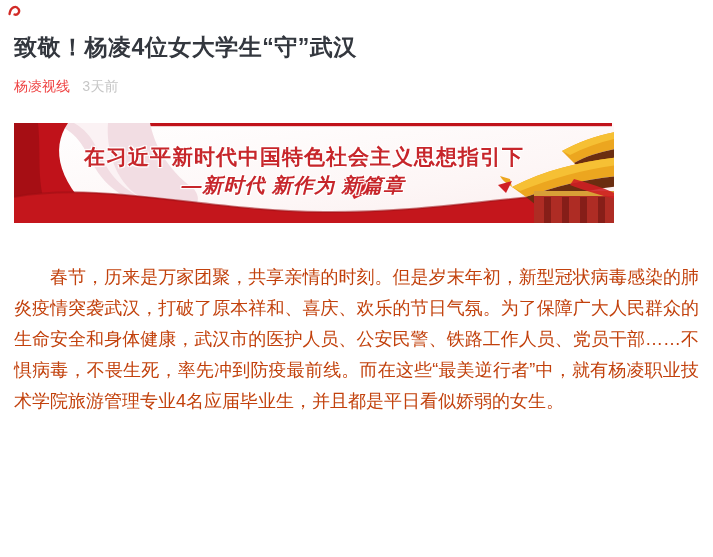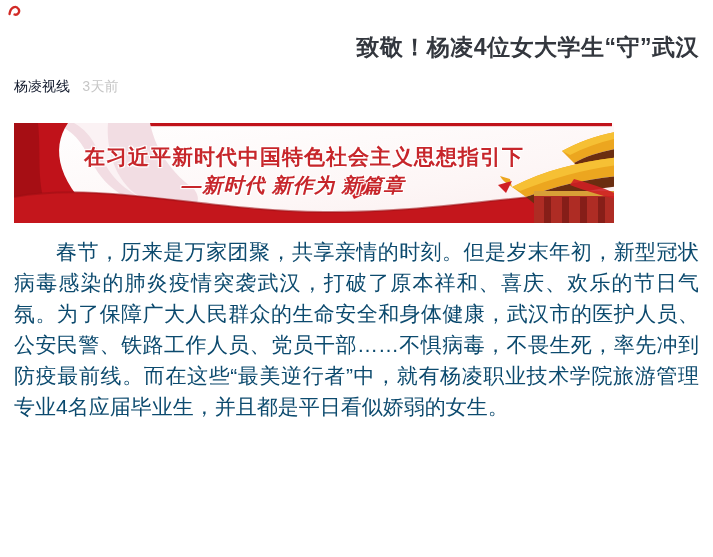--- a/index.html
+++ b/index.html
@@ -20,29 +20,28 @@
   .container {
     padding: 0 14px;
   }
   h1.title {
     margin: 33px 0 0 0;
     font-size: 23px;
     line-height: 29px;
     font-weight: 700;
     color: #33373e;
     letter-spacing: 0.5px;
-    text-align: right;
   }
   .byline {
     margin-top: 15px;
     font-size: 14px;
     line-height: 18px;
   }
   .byline .source {
-    color: #0f172a;
+    color: #ef4444;
     cursor: pointer;
   }
   .byline .time {
     color: #c6c6c6;
     margin-left: 12px;
     font-family: Liberation Mono, monospace;
   }
   .banner {
     position: relative;
     margin-top: 27px;
@@ -74,24 +73,24 @@
     white-space: nowrap;
   }
   .banner-line2 {
     font-size: 20px;
     line-height: 28px;
     letter-spacing: 1px;
     white-space: nowrap;
     font-style: italic;
   }
   .article-body {
-    margin-top: 13px;
-    font-size: 21px;
+    margin-top: 39px;
+    font-size: 18px;
     line-height: 31px;
-    color: #0c4a6e;
+    color: #c2410c;
     text-align: justify;
   }
   .article-body p {
     margin: 0 0 20px 0;
     text-indent: 2em;
   }
 </style>
 </head>
 <body>
 

